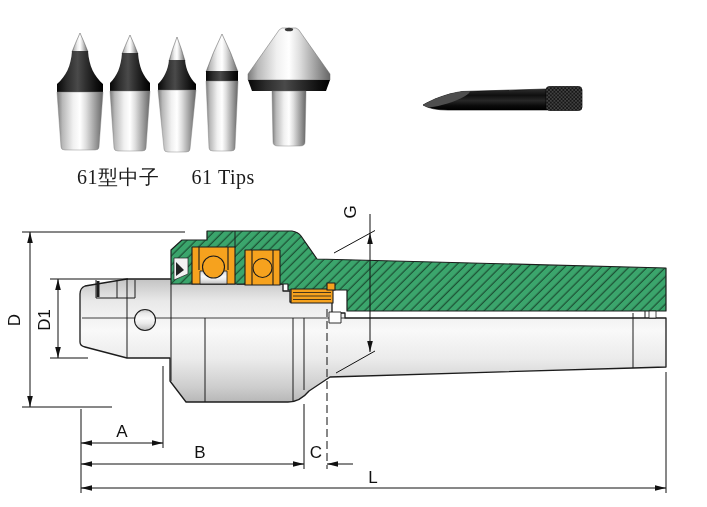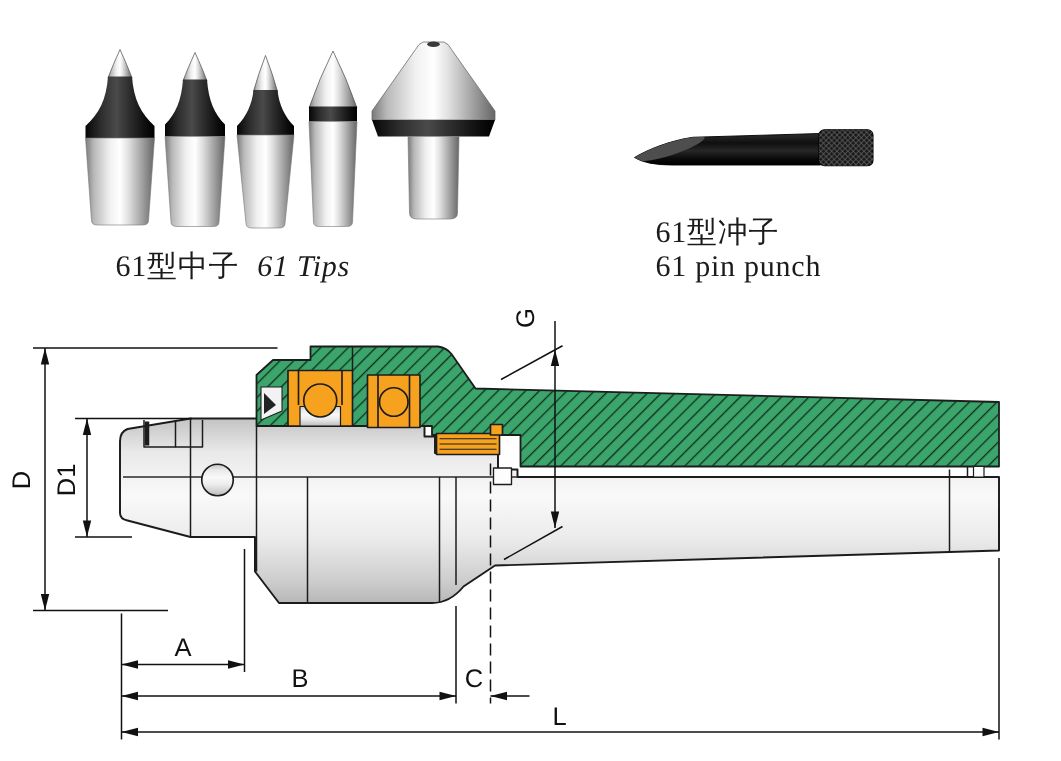--- a/index.html
+++ b/index.html
@@ -7,21 +7,21 @@
     position:relative; width:707px; height:507px; background:#ffffff;
     overflow:hidden; font-family:"Liberation Sans", sans-serif;
   }
   .scene { position:absolute; left:0; top:0; }
   .caption {
     position:absolute; color:#1b1b1b; font-size:20px;
     font-family:"Liberation Serif","DejaVu Serif",serif;
     white-space:nowrap; letter-spacing:0.5px;
   }
   .caption-tips { left:77px; top:164px; }
-  .caption-tips .en { margin-left:12px;font-style:italic; }
+  .caption-tips .en { margin-left:32px; }
   .caption-punch { left:437px; top:144px; line-height:23px; }
   svg text.dim {
     font-family:"Liberation Sans", sans-serif; font-size:17px; fill:#111;
   }
 </style>
 </head>
 <body>
 
 <div class="page">
 
@@ -215,18 +215,14 @@
       <text class="dim" text-anchor="middle" x="200" y="458">B</text>
       <text class="dim" text-anchor="middle" x="316" y="458">C</text>
       <text class="dim" text-anchor="middle" x="373" y="483">L</text>
       <text class="dim" text-anchor="middle" transform="translate(356,212) rotate(-90)">G</text>
     </g>
   </svg>
 
   <div class="caption caption-tips">
     <span>61型中子</span><span class="en">61 Tips</span>
   </div>
-  <div class="caption caption-punch">
-    <div>61型冲子</div>
-    <div>61 pin punch</div>
-  </div>
 
 </div>
 
 </body></html>

